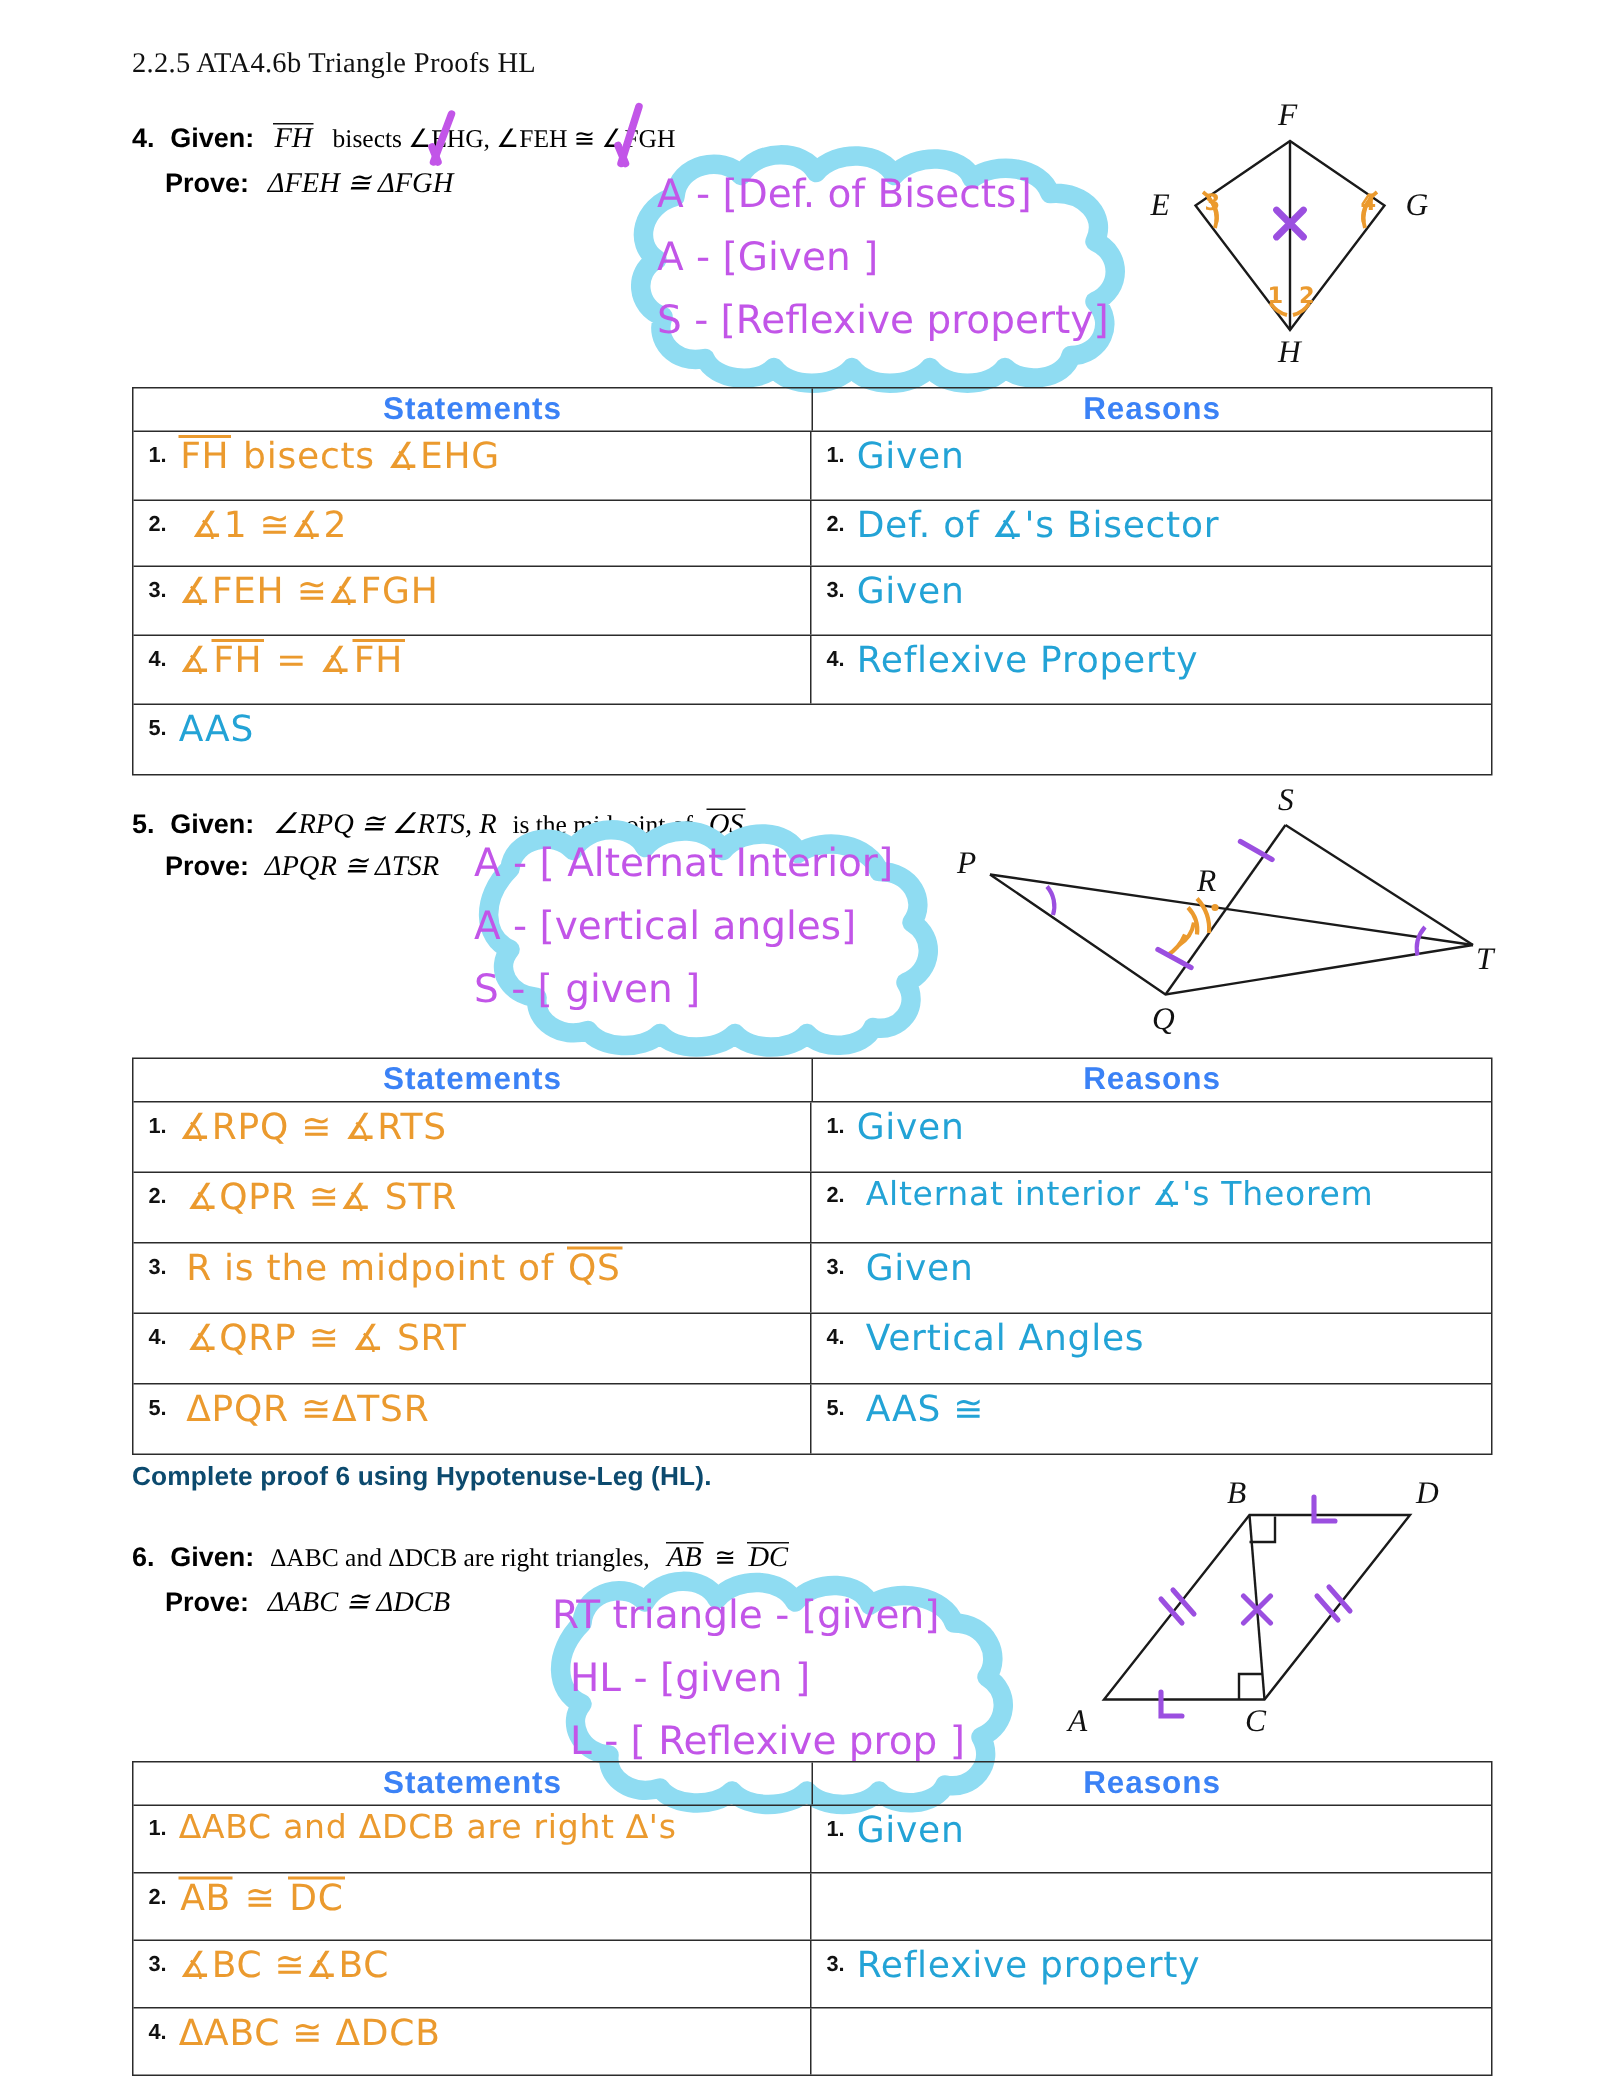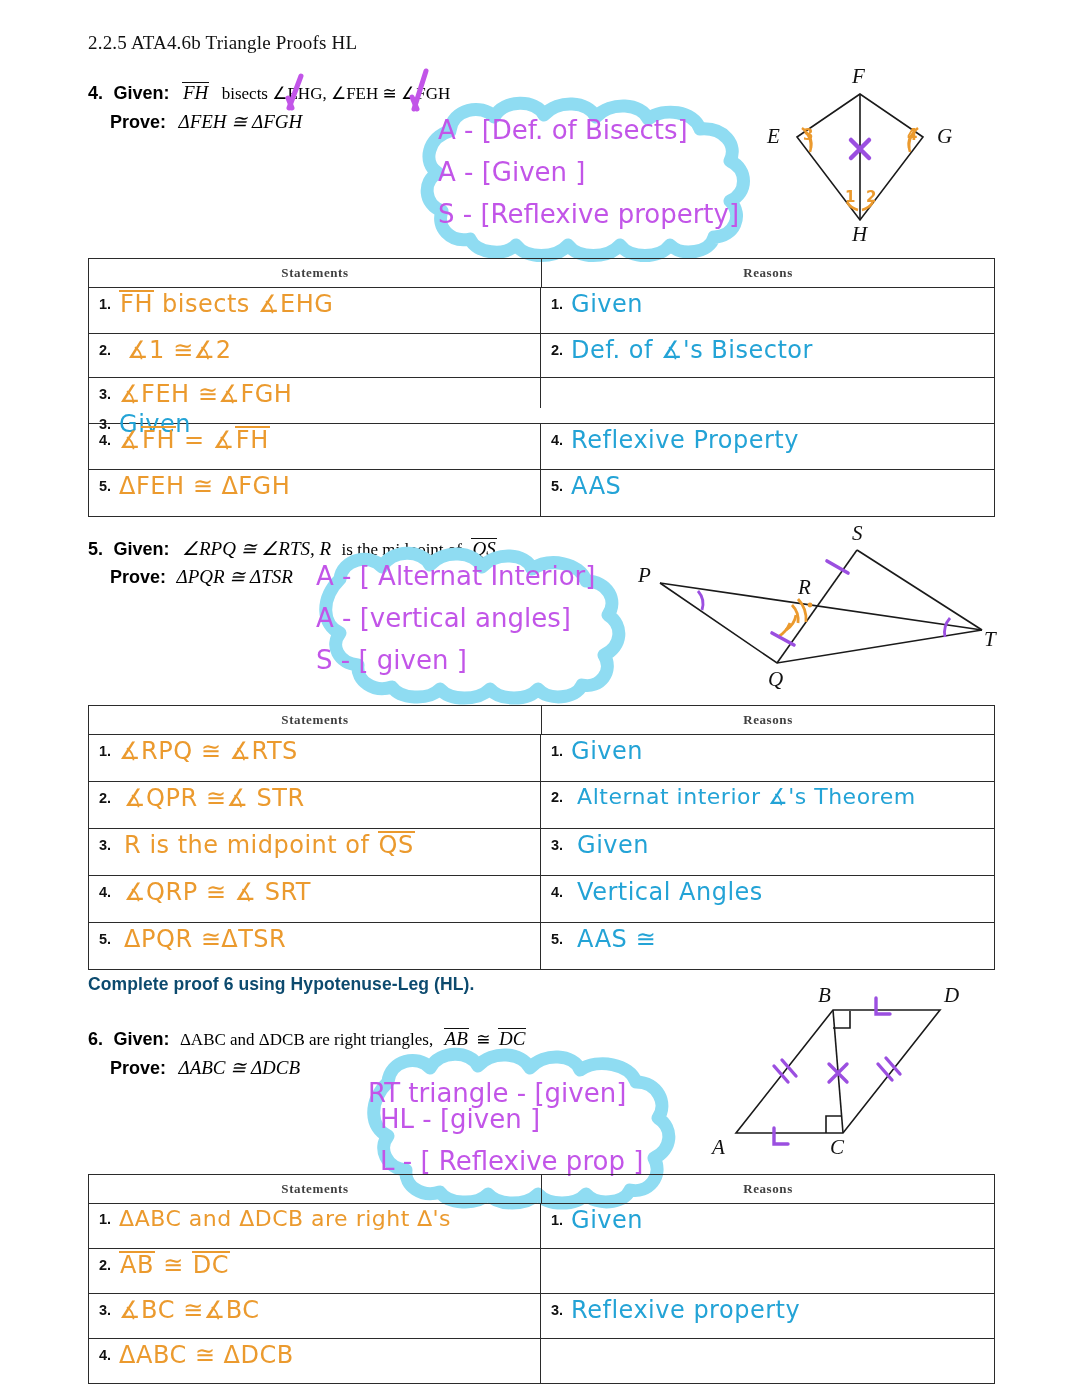--- a/index.html
+++ b/index.html
@@ -27,22 +27,22 @@
     font-weight:bold;font-size:17.5px;color:#0c4a6e;letter-spacing:.1px;
   }
 
   
   .ptable{position:absolute;border:1.6px solid #2b2b2b;box-sizing:border-box;background:transparent;}
   .ptable .hdr{
     display:flex;height:28px;border-bottom:1.6px solid #2b2b2b;
   }
   .ptable .hdr .c{
     display:flex;align-items:center;justify-content:center;
-    font-family:Liberation Serif, serif;font-weight:bold;font-size:13px;
-    color:#404040;letter-spacing:.6px;
+    font-family:Liberation Sans, sans-serif;font-weight:bold;font-size:21px;
+    color:#3b82f6;letter-spacing:.6px;
   }
   .ptable .row{display:flex;border-bottom:1.6px solid #2b2b2b;}
   .ptable .row:last-child{border-bottom:none;}
   .ptable .cell{position:relative;box-sizing:border-box;padding:2px 0 0 10px;}
   .ptable .cL{width:452px;border-right:1.6px solid #2b2b2b;}
   .ptable .cR{flex:1;}
   .rn{
     font-family:"Liberation Sans",sans-serif;font-weight:bold;font-size:14.5px;
     color:#111;display:inline-block;vertical-align:middle;margin-right:4px;
   }
@@ -158,21 +158,21 @@
       <div class="cell cL">
         <span class="rn">2.</span>
         <span class="hand o" style="margin-left:8px;">∡1 ≅∡2</span>
       </div>
       <div class="cell cR">
         <span class="rn">2.</span>
         <span class="hand b">Def. of ∡'s Bisector</span>
       </div>
     </div>
 
-    <div class="row" style="height:45px;flex-direction:column;">
+    <div class="row" style="height:45px;">
       <div class="cell cL">
         <span class="rn">3.</span>
         <span class="hand o">∡FEH ≅∡FGH</span>
       </div>
       <div class="cell cR">
         <span class="rn">3.</span>
         <span class="hand b">Given</span>
       </div>
     </div>
 
@@ -181,24 +181,20 @@
         <span class="rn">4.</span>
         <span class="hand o">∡<span class="bar">FH</span> = ∡<span class="bar">FH</span></span>
       </div>
       <div class="cell cR">
         <span class="rn">4.</span>
         <span class="hand b">Reflexive Property</span>
       </div>
     </div>
 
     <div class="row" style="height:46px;">
-      <div class="cell cL">
-        <span class="rn">5.</span>
-        <span class="hand o">ΔFEH ≅ ΔFGH</span>
-      </div>
       <div class="cell cR">
         <span class="rn">5.</span>
         <span class="hand b">AAS</span>
       </div>
     </div>
   </div>
 
   <div class="prob" style="left:88px;top:537px;">
     <span class="num">5.</span>
     <span class="lbl" style="margin-left:6px;">Given:</span>
@@ -331,21 +327,21 @@
   </div>
 
   <div class="cloud" style="left:348px;top:1046px;width:330px;height:160px;">
     <svg width="330" height="160" viewBox="0 0 330 160">
       <path d="M40,36 C42,14 70,8 82,22 C92,4 122,4 130,20 C144,4 174,6 182,22
                C196,6 226,8 232,24 C250,12 282,18 288,36 C310,36 320,58 310,72
                C326,82 324,104 306,112 C316,130 300,148 282,144 C276,158 248,160 238,148
                C228,160 200,160 190,148 C178,160 150,160 140,148 C128,160 100,158 92,146
                C74,152 56,140 58,124 C38,122 30,102 40,90 C22,82 20,56 40,36 Z" fill="none" stroke="#8fdcf2" stroke-width="13" stroke-linejoin="round"></path>
     </svg>
-    <div class="txt" style="left:20px;top:28px;">RT triangle - [given]</div>
+    <div class="txt" style="left:20px;top:12px;">RT triangle - [given]</div>
     <div class="txt" style="left:32px;top:54px;">HL - [given ]</div>
     <div class="txt" style="left:32px;top:96px;">L - [ Reflexive  prop ]</div>
   </div>
 
   <div class="fig" style="left:690px;top:978px;width:300px;height:190px;">
     <svg width="300" height="190">
       <polygon points="143,32 250,32 153,155 46,155" fill="none" stroke="#1a1a1a" stroke-width="1.6"></polygon>
       <line x1="143" y1="32" x2="153" y2="155" stroke="#1a1a1a" stroke-width="1.6"></line>
 
       <polyline points="143,50 160,50 160,33" fill="none" stroke="#1a1a1a" stroke-width="1.6"></polyline>

